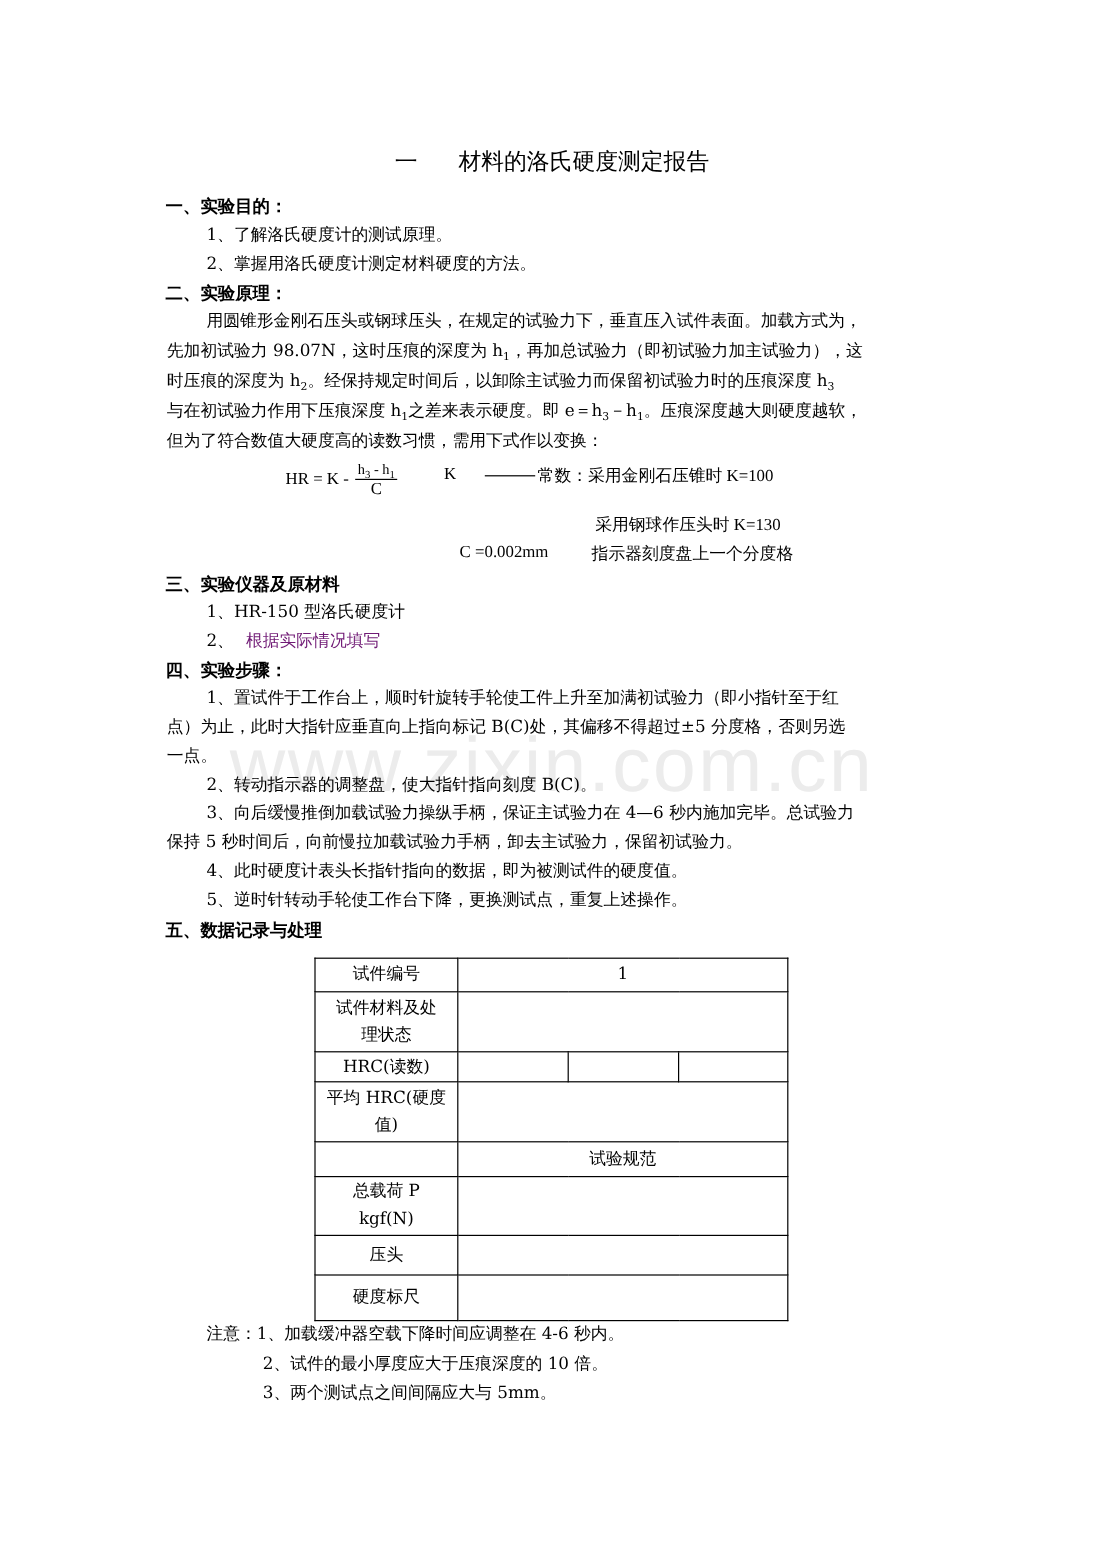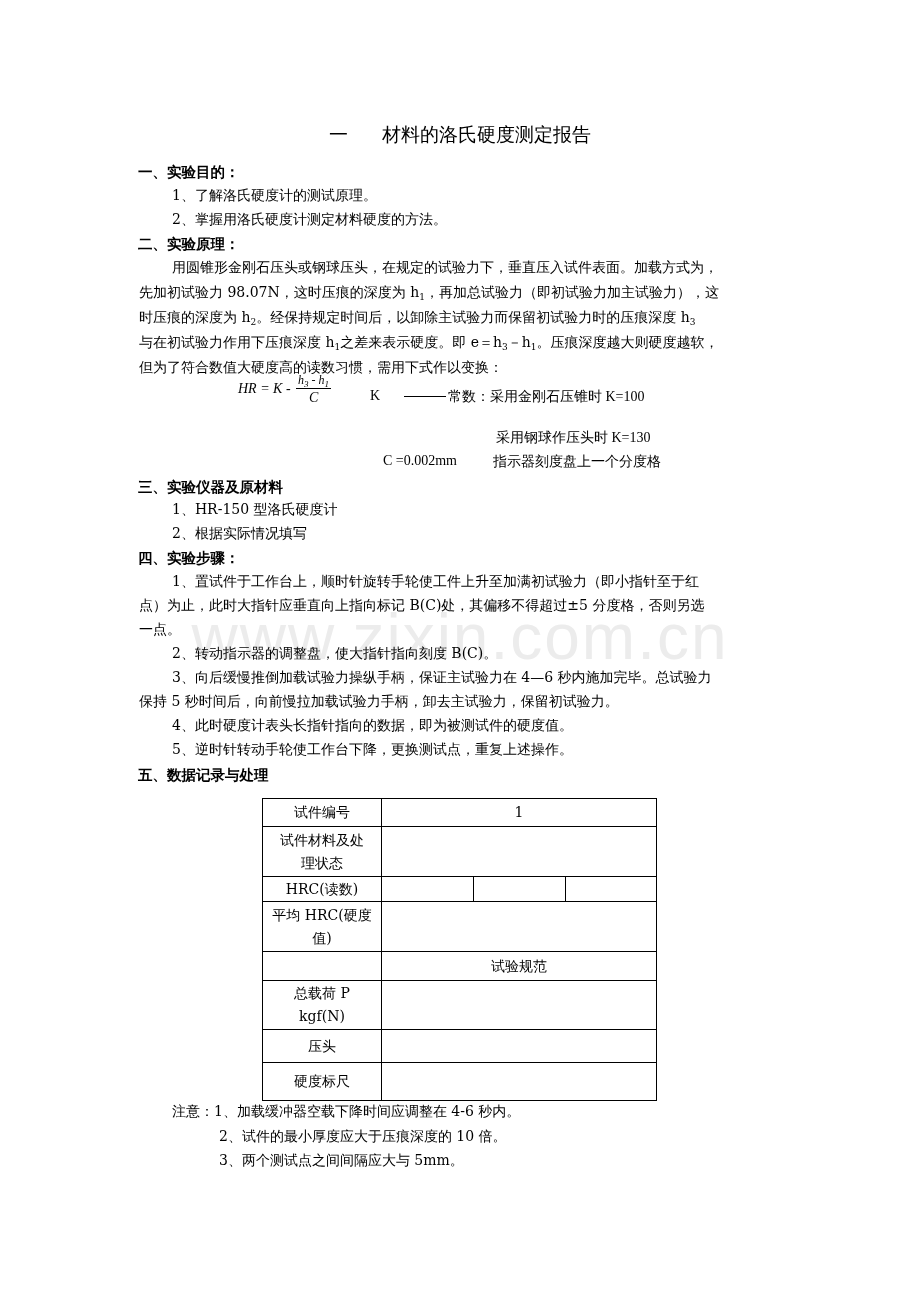--- a/index.html
+++ b/index.html
@@ -15,21 +15,21 @@
       font-size: 19px; font-family: "DejaVu Sans", "Liberation Sans", sans-serif;
     }
     .title .num { display: inline-block; margin-right: 34px; }
     .h {
       font-family: "DejaVu Sans", "Liberation Sans", sans-serif;
       font-weight: bold; font-size: 14.5px; left: 138px;
     }
     .t { font-size: 14px; }
     .ind { left: 172px; }
     .full { left: 139px; }
-    .red { color: #000000; }
+    .red { color: #701a75; margin-left: 10px; }
     sub { font-size: 9px; vertical-align: -3px; line-height: 0; }
     .formula { font-family: "Liberation Serif", "DejaVu Serif", serif; font-size: 14px; }
     .frac { display: inline-block; vertical-align: middle; text-align: center; font-size: 12px; margin-left: 2px; }
     .frac .num-f { display: block; border-bottom: 1px solid #000; padding: 0 2px; line-height: 15px; }
     .frac .den-f { display: block; line-height: 17px; font-size: 14px; }
     .dash-line { display: inline-block; width: 42px; border-top: 1.3px solid #000; vertical-align: middle; margin-right: 2px; position: relative; top: -1px; }
     .watermark {
       left: 0; width: 920px; top: 600px; text-align: center;
       font-family: "Liberation Sans", "DejaVu Sans", sans-serif;
       font-size: 64px; color: #ececec; letter-spacing: 2px; z-index: 0;
@@ -66,21 +66,21 @@
     <span>先加初试验力 98.07N，这时压痕的深度为 h</span><sub>1</sub><span>，再加总试验力（即初试验力加主试验力），这</span>
   </div>
   <div class="abs t full txt" style="top:309px;">
     <span>时压痕的深度为 h</span><sub>2</sub><span>。经保持规定时间后，以卸除主试验力而保留初试验力时的压痕深度 h</span><sub>3</sub>
   </div>
   <div class="abs t full txt" style="top:334px;">
     <span>与在初试验力作用下压痕深度 h</span><sub>1</sub><span>之差来表示硬度。即 e＝h</span><sub>3</sub><span>－h</span><sub>1</sub><span>。压痕深度越大则硬度越软，</span>
   </div>
   <div class="abs t full txt" style="top:359px;">但为了符合数值大硬度高的读数习惯，需用下式作以变换：</div>
 
-  <div class="abs formula txt" style="left:238px; top:373px;font-style:italic;">
+  <div class="abs formula txt" style="left:238px; top:384px;">
     <span>HR = K -</span>
     <span class="frac">
       <span class="num-f"><span>h</span><sub>3</sub><span> - h</span><sub>1</sub></span>
       <span class="den-f">C</span>
     </span>
   </div>
   <div class="abs formula txt" style="left:370px; top:388px;">K</div>
   <div class="abs formula txt" style="left:404px; top:388px;">
     <span class="dash-line"></span><span>常数：采用金刚石压锥时 K=100</span>
   </div>

